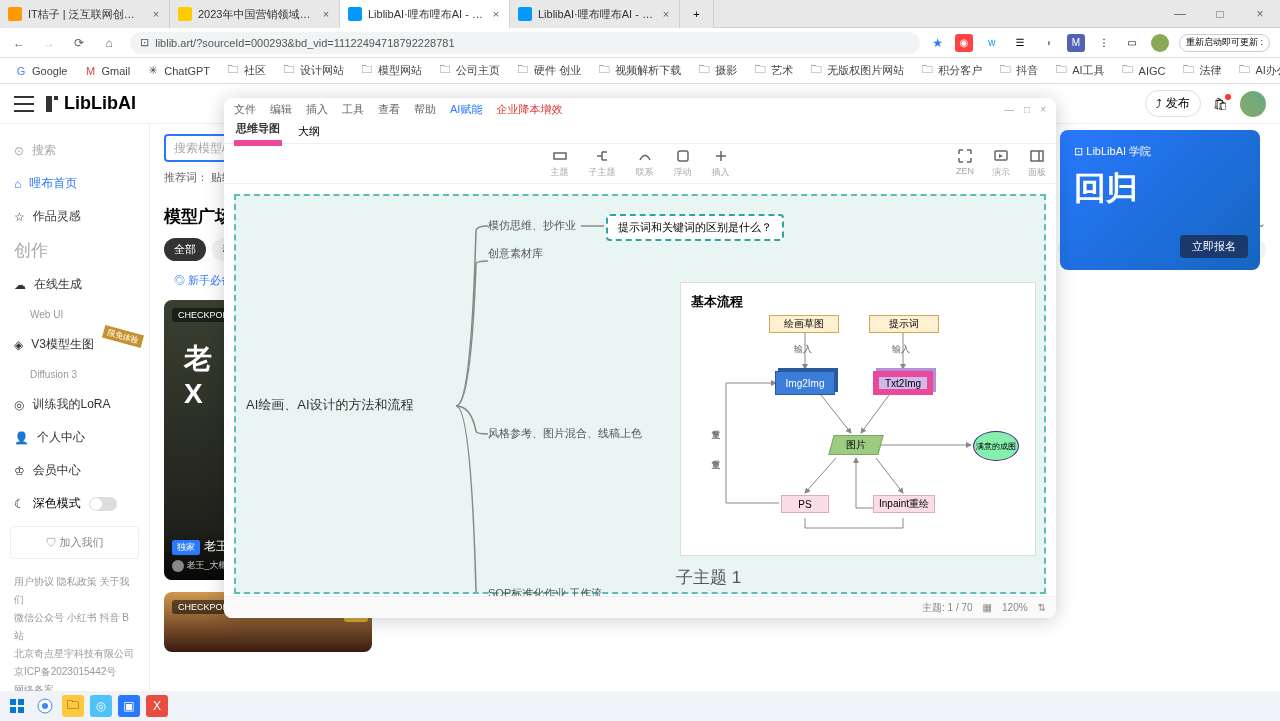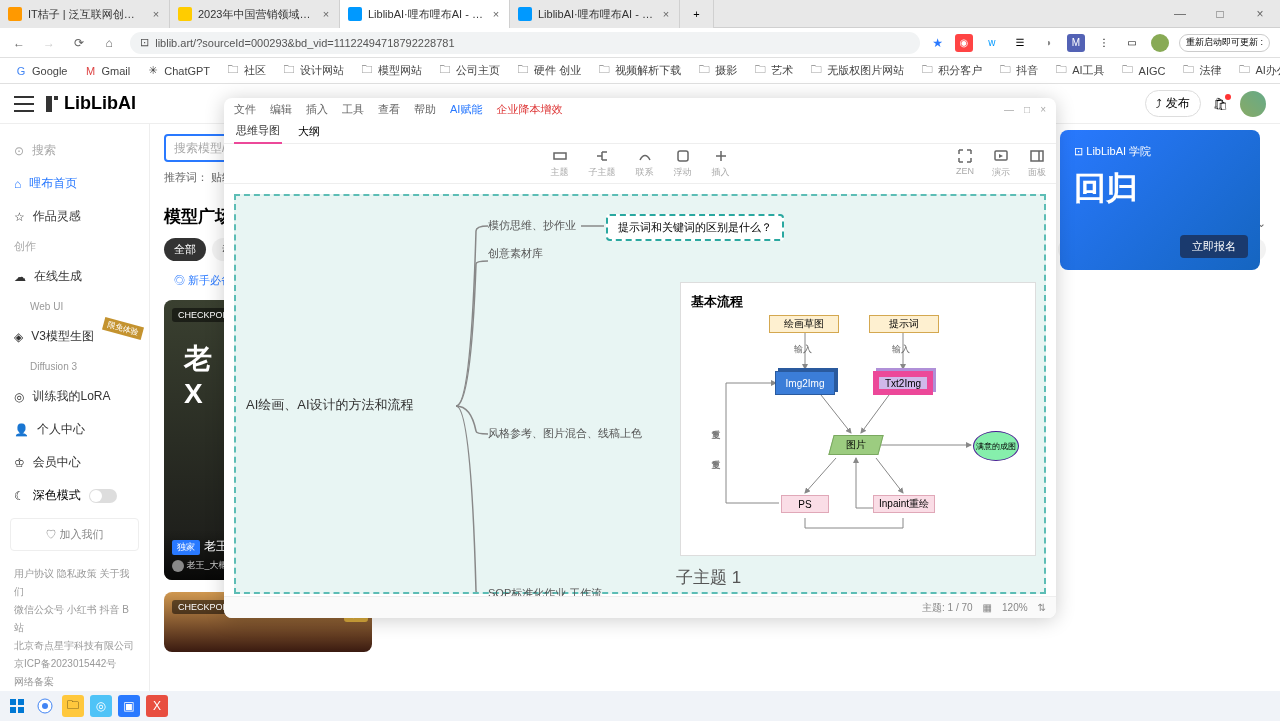--- a/index.html
+++ b/index.html
@@ -25,21 +25,21 @@
 .menu-icon span{height:2px;background:#333}
 .logo{height:24px;display:flex;align-items:center;font-size:18px;font-weight:600}
 .header-right{margin-left:auto;display:flex;align-items:center;gap:12px}
 .pub-btn{padding:4px 10px;border:1px solid #ddd;border-radius:14px;display:flex;align-items:center;gap:4px}
 .avatar{width:26px;height:26px;border-radius:50%;background:linear-gradient(45deg,#8a6,#6a8)}
 .content{display:flex;height:595px}
 .sidebar{width:150px;padding:10px 0;border-right:1px solid #eee;display:flex;flex-direction:column;font-size:12px}
 .side-item{padding:8px 14px;display:flex;align-items:center;gap:8px;color:#333}
 .side-item.blue{color:#2979ff}
 .side-item.sub{padding-left:30px;font-size:10px;color:#999}
-.side-section{padding:6px 14px;color:#aaa;font-size:11px}
+.side-section{padding:6px 14px;color:#aaa;font-size:17px}
 .side-toggle{padding:8px 14px;display:flex;align-items:center;gap:8px}
 .toggle{width:28px;height:14px;background:#ddd;border-radius:7px;position:relative}
 .toggle::after{content:'';position:absolute;width:12px;height:12px;background:#fff;border-radius:50%;top:1px;left:1px}
 .side-footer{margin-top:auto;padding:8px 14px;font-size:10px;color:#999;line-height:1.8}
 .main{flex:1;padding:10px 14px;overflow:hidden}
 .search-row{display:flex;gap:8px;margin-bottom:8px}
 .search-box{width:260px;height:28px;border:2px solid #2979ff;border-radius:4px;display:flex;align-items:center;padding:0 8px;color:#aaa}
 .rec-row{font-size:11px;color:#666;margin-bottom:14px}
 .mx-title{font-size:17px;font-weight:600;margin-bottom:10px}
 .chips{display:flex;gap:6px;flex-wrap:wrap;margin-bottom:8px;font-size:11px}
@@ -53,21 +53,21 @@
 .card-tag{display:inline-block;font-size:9px;background:#2979ff;padding:1px 5px;border-radius:2px;margin-right:4px}
 .promo-card{width:200px;height:140px;border-radius:8px;background:linear-gradient(135deg,#2979ff,#1565c0);color:#fff;padding:14px;position:relative;overflow:hidden;margin-bottom:12px}
 .tabs-row{display:flex;gap:14px;font-size:12px;color:#666;margin-bottom:10px}
 .tabs-row .t.active{color:#333;font-weight:600}
 .overlay-window{position:absolute;top:98px;left:224px;width:832px;height:520px;background:#fff;box-shadow:0 2px 20px rgba(0,0,0,.2);border-radius:8px;overflow:hidden;z-index:100}
 .ow-menubar{height:22px;display:flex;align-items:center;padding:0 10px;gap:14px;font-size:11px;color:#666}
 .ow-menubar .red{color:#d33}
 .ow-win-ctrl{margin-left:auto;display:flex;gap:10px;color:#aaa;font-size:10px}
 .ow-tabs{height:24px;display:flex;align-items:center;padding:0 10px;gap:14px;font-size:11px;border-bottom:1px solid #eee}
 .ow-tab{padding:4px 2px}
-.ow-tab.active{color:#333;font-weight:400;border-bottom:2px solid #ec4899}
+.ow-tab.active{color:#333;font-weight:700;border-bottom:6px solid #ec4899}
 .ow-toolbar{height:40px;display:flex;align-items:center;justify-content:center;gap:20px;border-bottom:1px solid #eee}
 .ow-tbtn{display:flex;flex-direction:column;align-items:center;font-size:9px;color:#aaa;gap:2px}
 .ow-tbtn svg{width:16px;height:16px}
 .ow-toolbar-right{position:absolute;right:10px;display:flex;gap:18px}
 .mindmap{position:relative;height:400px;background:#e8f5f3;border:2px dashed #5cbdb5;margin:10px}
 .mm-root{position:absolute;left:10px;top:200px;font-size:13px;color:#333}
 .mm-branch{position:absolute;font-size:11px;color:#555}
 .mm-node-box{position:absolute;border:2px dashed #2aa8a0;background:#fff;padding:4px 10px;font-size:11px;border-radius:4px}
 .flowchart{position:absolute;right:8px;top:86px;width:356px;height:274px;background:#fff;border:1px solid #ddd;padding:10px}
 .fc-title{font-size:13px;font-weight:600;margin-bottom:8px}

